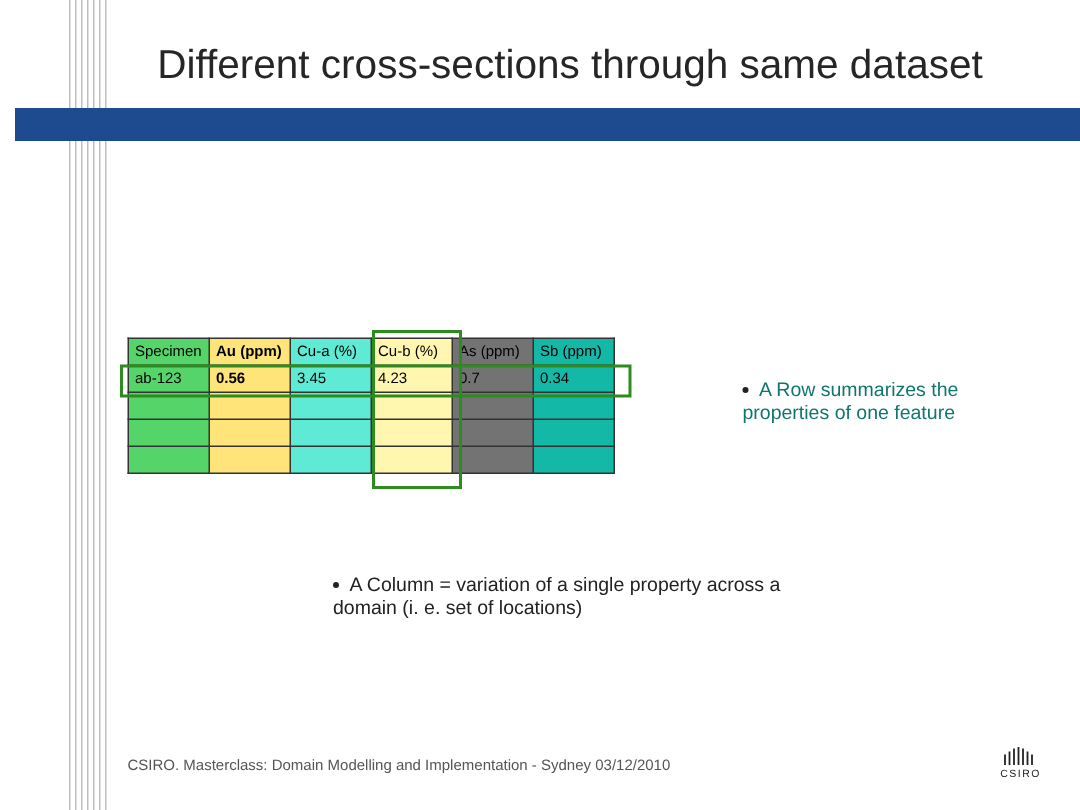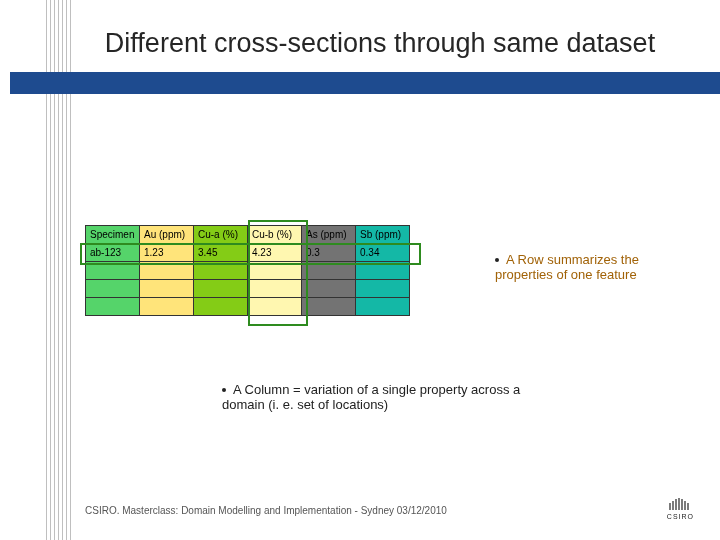--- a/index.html
+++ b/index.html
@@ -7,30 +7,30 @@
   .slide { position: relative; width: 720px; height: 540px; }
   .left-lines { position: absolute; left: 0; top: 0; width: 80px; height: 540px; }
   .left-lines .ln { position: absolute; top: 0; bottom: 0; width: 1px; background: #bfbfbf; }
   .title-area { position: absolute; left: 80px; top: 28px; right: 40px; text-align: center; }
   .title { font-size: 27px; color: #262626; font-weight: 400; }
   .blue-bar { position: absolute; left: 10px; top: 72px; right: 0; height: 22px; background: #1e4b8f; }
   .table-wrap { position: absolute; left: 85px; top: 225px; }
   table.data { border-collapse: collapse; font-size: 10px; padding-left: 28px; }
   table.data td { border: 1px solid #333; padding: 2px 4px; height: 18px; }
   .hlabel { background: #55d46a; }
-  .au-col { background: #ffe47a; }
-  .cua-col { background: #84cc16; }
+  .au-col { background: #ffe47a; font-weight: bold; }
+  .cua-col { background: #5eead4; }
   .cub-col { background: #fff7b0; margin-left: 28px; }
   .as-col  { background: #737373; }
   .sb-col  { background: #14b8a6; }
   .w-h { width: 54px; }
   .w-c { width: 54px; }
   .row-outline { position: absolute; border: 2px solid #2E8B1F; background: transparent; }
   .col-outline { position: absolute; border: 2px solid #2E8B1F; background: transparent; }
-  .bullet-right { position: absolute; left: 495px; top: 252px; width: 205px; font-size: 13px; color: #a16207; }
+  .bullet-right { position: absolute; left: 495px; top: 252px; width: 205px; font-size: 13px; color: #0f766e; }
   .bullet-right .dot { display: inline-block; width: 4px; height: 4px; background: #222; border-radius: 50%; vertical-align: middle; margin-right: 7px; margin-top: -2px; }
   .bullet-center { position: absolute; left: 222px; top: 382px; width: 300px; font-size: 13px; color: #222; }
   .bullet-center .dot { display: inline-block; width: 4px; height: 4px; background: #222; border-radius: 50%; vertical-align: middle; margin-right: 7px; margin-top: -2px; }
   .footer { position: absolute; left: 85px; bottom: 24px; font-size: 10px; color: #555; }
   .logo { position: absolute; right: 26px; bottom: 20px; text-align: center; }
   .logo svg { display: block; margin: 0 auto; }
   .logo-text { font-size: 7px; letter-spacing: 1px; color: #222; margin-top: 1px; }
 </style>
 </head>
 <body>
@@ -57,24 +57,24 @@
           <tr>
         <td class="hlabel w-h">Specimen</td>
         <td class="au-col w-c">Au (ppm)</td>
         <td class="cua-col w-c">Cu-a (%)</td>
         <td class="cub-col w-c">Cu-b (%)</td>
         <td class="as-col w-c">As (ppm)</td>
         <td class="sb-col w-c">Sb (ppm)</td>
       </tr>
       <tr>
         <td class="hlabel">ab-123</td>
-        <td class="au-col">1.23</td>
+        <td class="au-col">0.56</td>
         <td class="cua-col">3.45</td>
         <td class="cub-col">4.23</td>
-        <td class="as-col">0.3</td>
+        <td class="as-col">0.7</td>
         <td class="sb-col">0.34</td>
       </tr>
       <tr>
         <td class="hlabel"></td>
         <td class="au-col"></td>
         <td class="cua-col"></td>
         <td class="cub-col"></td>
         <td class="as-col"></td>
         <td class="sb-col"></td>
       </tr>

